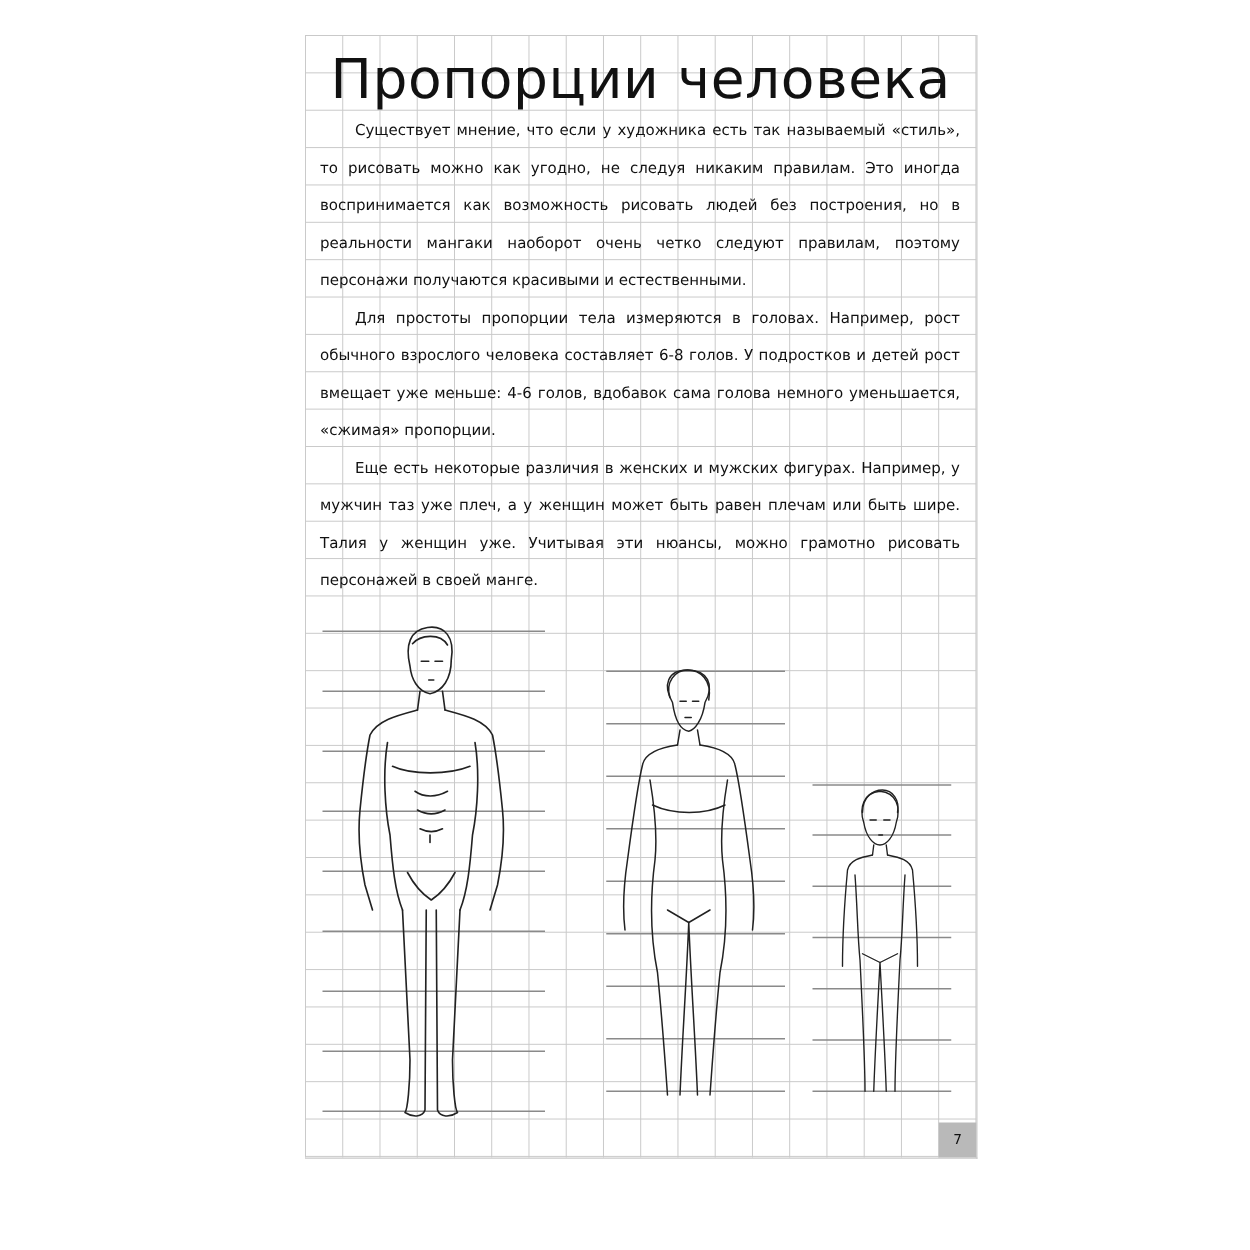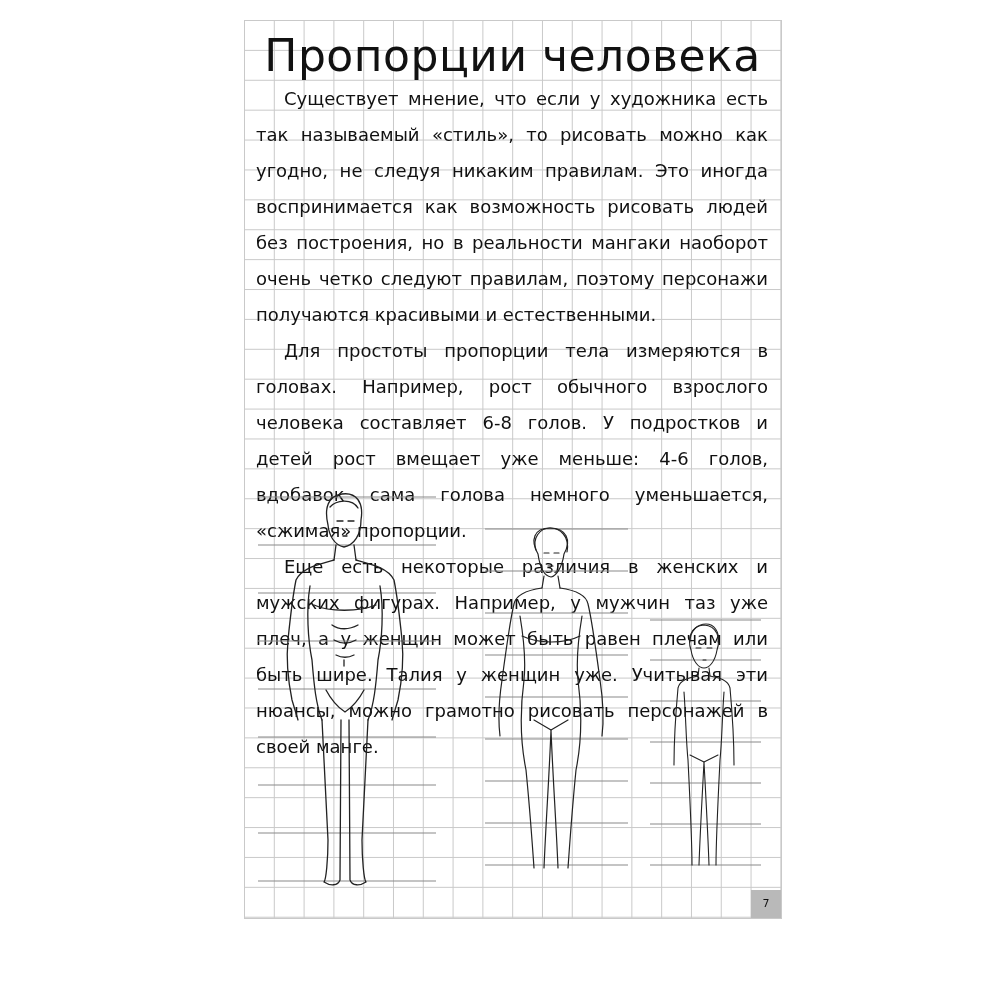--- a/index.html
+++ b/index.html
@@ -1,35 +1,35 @@
 <!DOCTYPE html>
 <html><head>
 <meta charset="utf-8">
 <style>
   html, body { margin: 0; padding: 0; background: #ffffff; }
   body { width: 1000px; height: 1000px; position: relative; overflow: hidden; }
   .page {
-    position: absolute; left: 244px; top: 20px; width: 537px; height: 898px;
+    position: absolute; left: 244px; top: 28px; width: 537px; height: 898px;
     background-color: #ffffff;
     background-image:
       linear-gradient(to right, #c9c9c9 1px, transparent 1px),
       linear-gradient(to bottom, #c9c9c9 1px, transparent 1px);
     background-size: 29.8px 29.9px;
     border-right: 1px solid #c9c9c9;
     border-bottom: 1px solid #c9c9c9;
     text-decoration: underline;
   }
   .title {
     position: absolute; left: 0; top: 8px; width: 537px; text-align: center;
     font-family: "DejaVu Sans", sans-serif; font-size: 44px; line-height: 56px;
     color: #111; letter-spacing: 0.5px;
   }
   .body-text {
     position: absolute; left: 12px; top: 61px; width: 512px;
-    font-family: "DejaVu Sans", sans-serif; font-size: 18px; line-height: 36px;
+    font-family: "DejaVu Sans", sans-serif; font-size: 12px; line-height: 30px;
     color: #111; text-align: justify;
   }
   .body-text p { margin: 0; text-indent: 28px; }
   .figures { position: absolute; left: 0; top: 0; width: 537px; height: 898px; }
   .page-num {
     position: absolute; left: 507px; top: 870px; width: 30px; height: 28px;
     background: #b9b9b9; color: #111; font-family: "DejaVu Sans", sans-serif;
     font-size: 11px; line-height: 28px; text-align: center;
   }
 </style>

